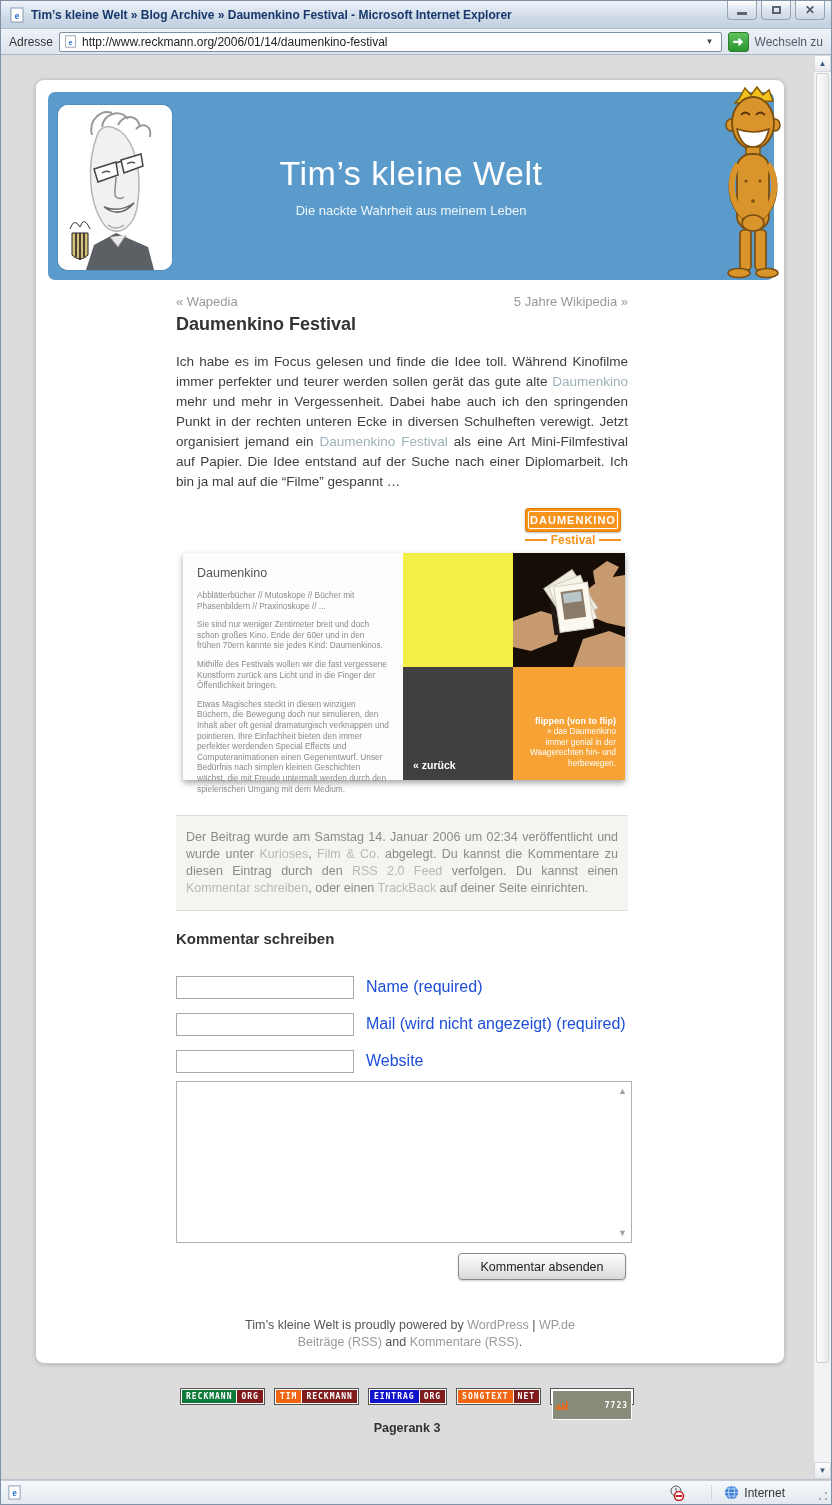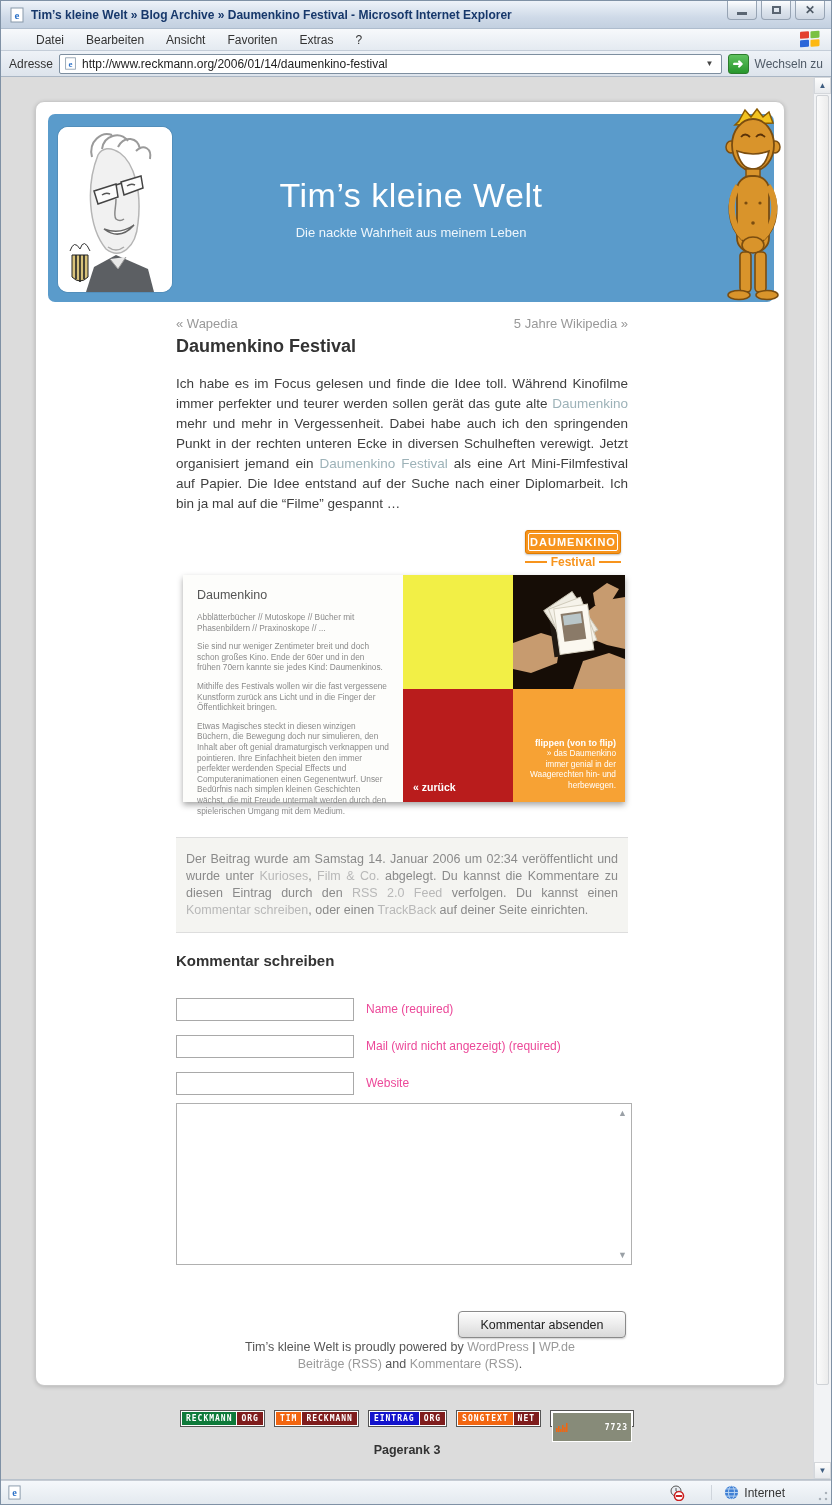--- a/index.html
+++ b/index.html
@@ -95,47 +95,47 @@
 
   
   .flyer { position:absolute; left:147px; top:473px; width:442px; height:227px; display:flex;
            box-shadow:0 3px 6px rgba(0,0,0,.35); background:#000; }
   .flyer-left { width:220px; background:#fdfdfb; padding:13px 14px; }
   .flyer-left h3 { font-size:12.5px; font-weight:normal; color:#555; margin-bottom:10px; }
   .flyer-left p { font-size:8.3px; line-height:10.6px; color:#8a8a8a; margin-bottom:8px; }
   .flyer-right { width:222px; display:grid; grid-template-columns:110px 112px; grid-template-rows:114px 113px; }
   .fl-yellow { background:#f2ef46; }
   .fl-photo  { position:relative; background:#160d06; }
-  .fl-green  { background:#b91c1c; position:relative; }
+  .fl-green  { background:#404040; position:relative; }
   .fl-orange { background:#f7a234; display:flex; flex-direction:column; justify-content:flex-end;
                align-items:flex-end; padding:8px 9px 12px; text-align:right; }
   .fl-back { position:absolute; left:10px; bottom:9px; color:#fff; font-weight:bold; font-size:10.5px; }
   .fl-flip-bold { color:#fff; font-weight:bold; font-size:9px; }
   .fl-flip-text { color:#fff; font-size:8.3px; line-height:10.5px; width:86px; }
 
   
   .meta-box { position:absolute; left:140px; top:735px; width:452px; background:#f4f4f1;
               border-top:1px solid #ddd; border-bottom:1px solid #ddd; padding:13px 10px;
               font-size:12.5px; line-height:17px; color:#8a8a8a; text-align:justify; }
 
   
   .comment-heading { position:absolute; left:140px; top:850px; font-size:15px; font-weight:bold; color:#333; }
   .form-row { position:absolute; left:140px; width:460px; height:24px; display:flex; align-items:center; gap:12px; }
   .form-row input { width:178px; height:23px; border:1px solid #a9a9a9; background:#fff; padding:0 4px;
                     font-size:12px; font-family:"Liberation Sans", sans-serif; }
-  .form-label { font-size:12px; color:#ec4899; }
+  .form-label { font-size:16px; color:#1d4ed8; }
   .row1 { top:895px; } .row2 { top:932px; } .row3 { top:969px; }
   .comment-textarea { position:absolute; left:140px; top:1001px; width:456px; height:162px;
                       border:1px solid #b0b0b0; background:#fff; }
   .ta-arrow { position:absolute; right:4px; font-size:9px; color:#9aa0a6; }
   .ta-up { top:4px; } .ta-down { bottom:4px; }
   .submit-btn { position:absolute; left:422px; top:1173px; width:168px; height:27px;
                 border:1px solid #8a8a8a; border-radius:4px; color:#222;
                 background:linear-gradient(#fdfdfd,#eee 45%,#d9d9d9); font-size:12.5px;
-                font-family:"Liberation Sans", sans-serif; box-shadow:inset 0 1px 0 #fff,0 1px 2px rgba(0,0,0,.2);margin-top:36px; }
+                font-family:"Liberation Sans", sans-serif; box-shadow:inset 0 1px 0 #fff,0 1px 2px rgba(0,0,0,.2); }
 
   .site-footer { position:absolute; left:0; top:1237px; width:100%; text-align:center;
                  font-size:12.5px; color:#555; line-height:17px; }
 
   
   .badge-row { position:absolute; left:0; top:1333px; width:100%; display:flex;
                justify-content:center; gap:9px; }
   .badge { display:flex; border:1px solid #555; background:#fff; padding:1px; gap:1px; height:17px; cursor:pointer; }
   .badge span { display:flex; align-items:center; padding:0 4px; font-size:8px; font-weight:bold;
                 color:#fff; letter-spacing:1px; font-family:"DejaVu Sans Mono", monospace; }
@@ -180,34 +180,20 @@
         </div>
       <div class="win-btn">
           <span class="glyph-restore"></span>
         </div>
       <div class="win-btn">
           <span class="glyph-close">✕</span>
         </div>
     </div>
   </div>
 
-  <div class="menubar">
-    <span class="menu-item">Datei</span>
-    <span class="menu-item">Bearbeiten</span>
-    <span class="menu-item">Ansicht</span>
-    <span class="menu-item">Favoriten</span>
-    <span class="menu-item">Extras</span>
-    <span class="menu-item">?</span>
-    <svg class="win-flag" width="22" height="19" viewBox="0 0 22 19">
-      <rect x="1" y="2" width="9" height="7" rx="1" fill="#e3402f" transform="skewY(-4)"></rect>
-      <rect x="11.5" y="2" width="9" height="7" rx="1" fill="#7ac143" transform="skewY(-4)"></rect>
-      <rect x="1" y="10.5" width="9" height="7" rx="1" fill="#2a66d9" transform="skewY(-4)"></rect>
-      <rect x="11.5" y="10.5" width="9" height="7" rx="1" fill="#fdb813" transform="skewY(-4)"></rect>
-    </svg>
-  </div>
 
   <div class="addressbar">
     <span class="address-label">Adresse</span>
     <div class="address-field">
       <svg width="13" height="13" viewBox="0 0 16 16">
         <rect x="2" y="1" width="12" height="14" fill="#fff" stroke="#8899aa"></rect>
         <text x="8" y="12" font-size="11" font-weight="bold" fill="#2d72c8" text-anchor="middle" font-family="Liberation Serif, serif">e</text>
       </svg>
       <span class="address-url">http://www.reckmann.org/2006/01/14/daumenkino-festival</span>
       <span class="address-drop">▼</span>

